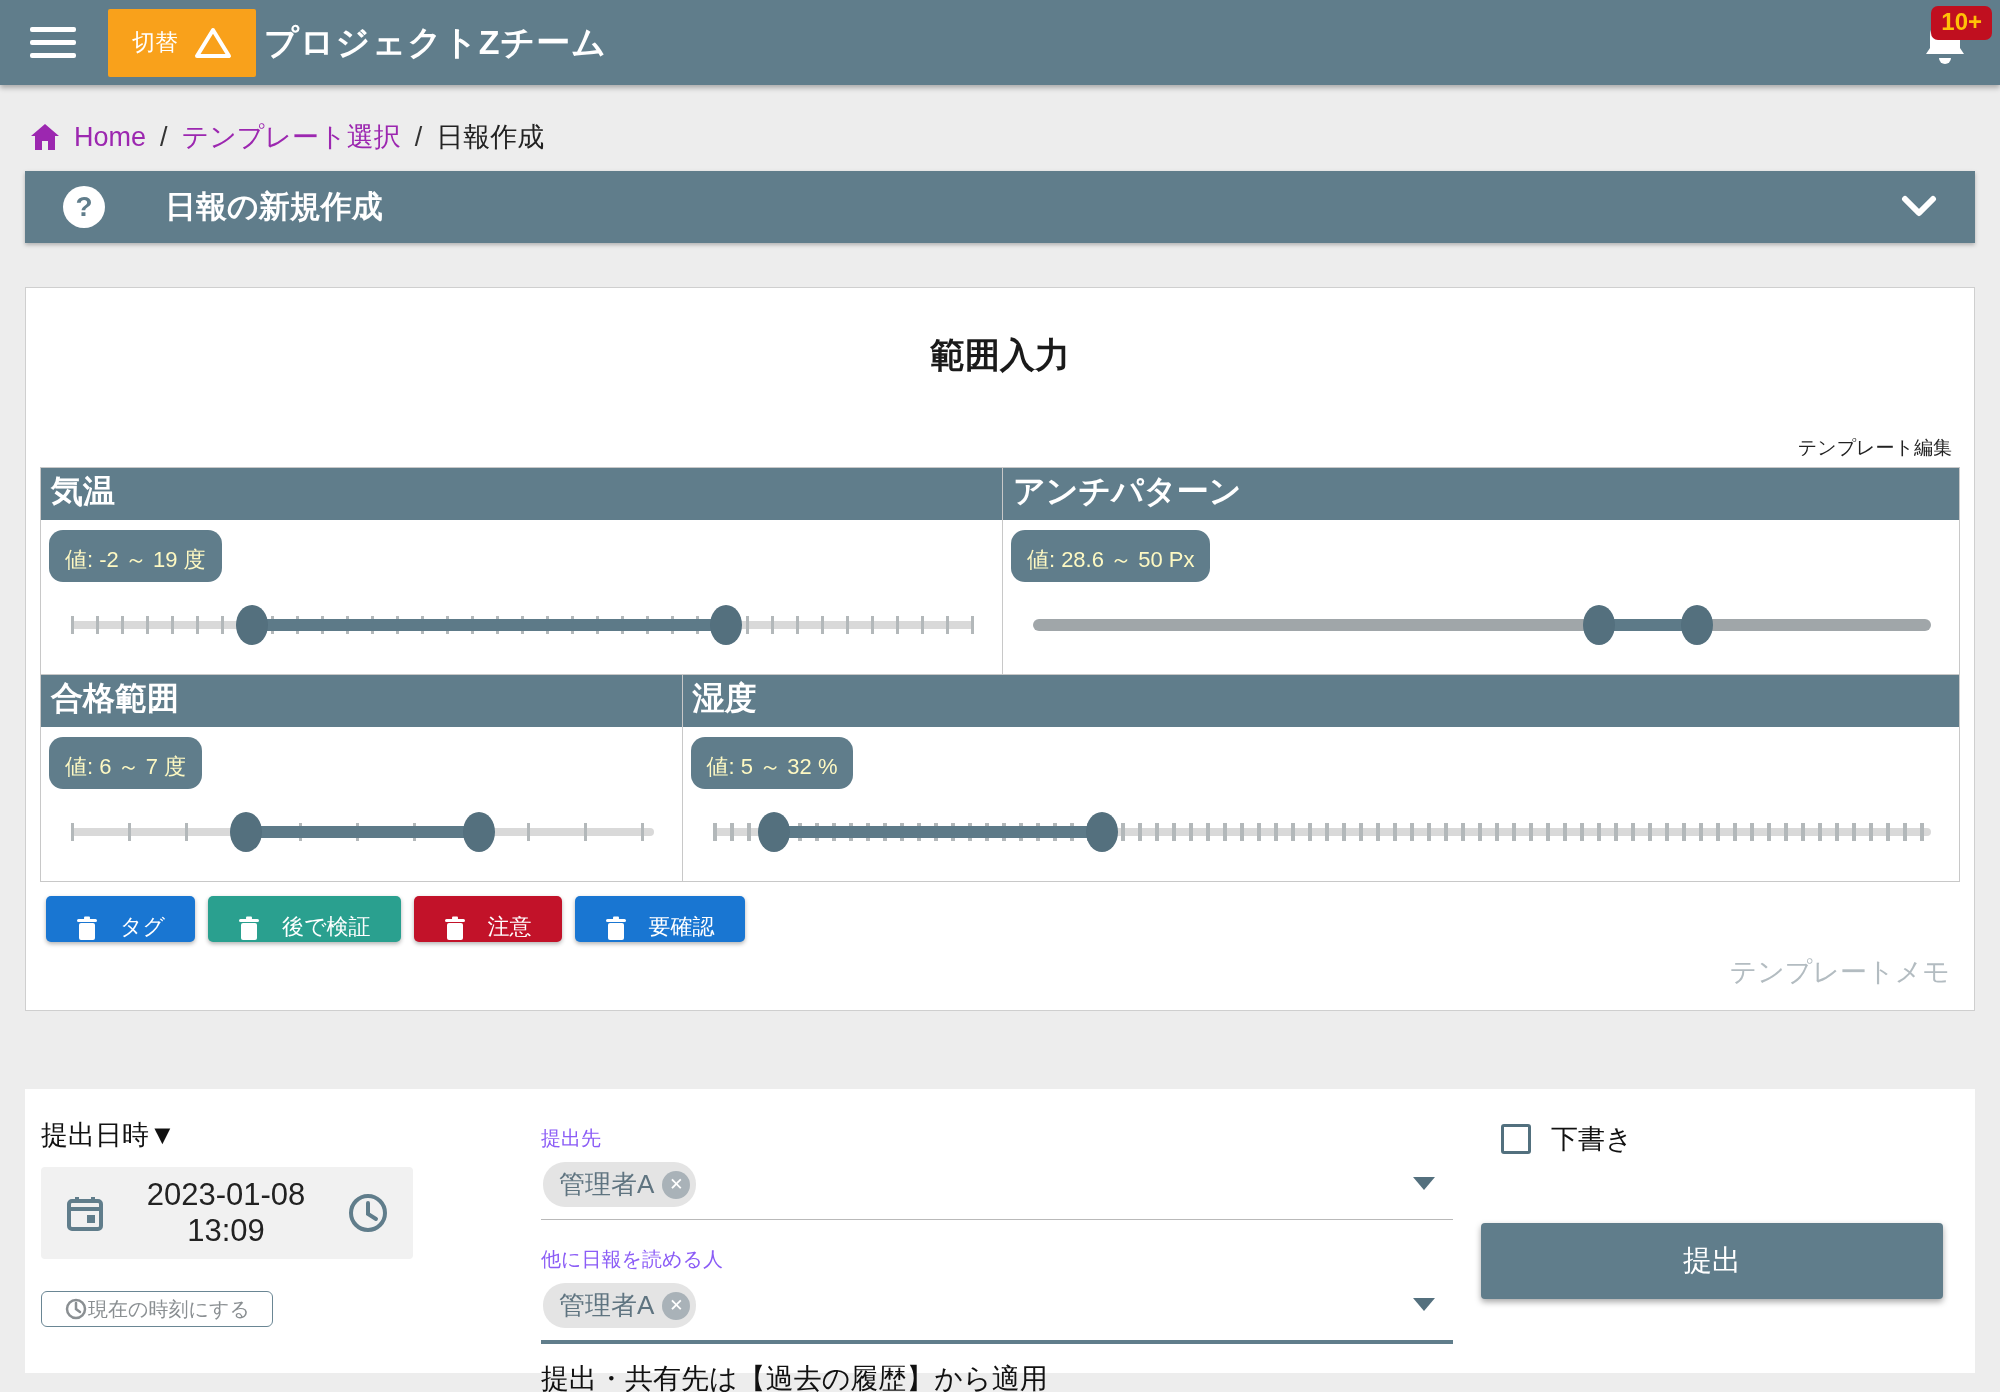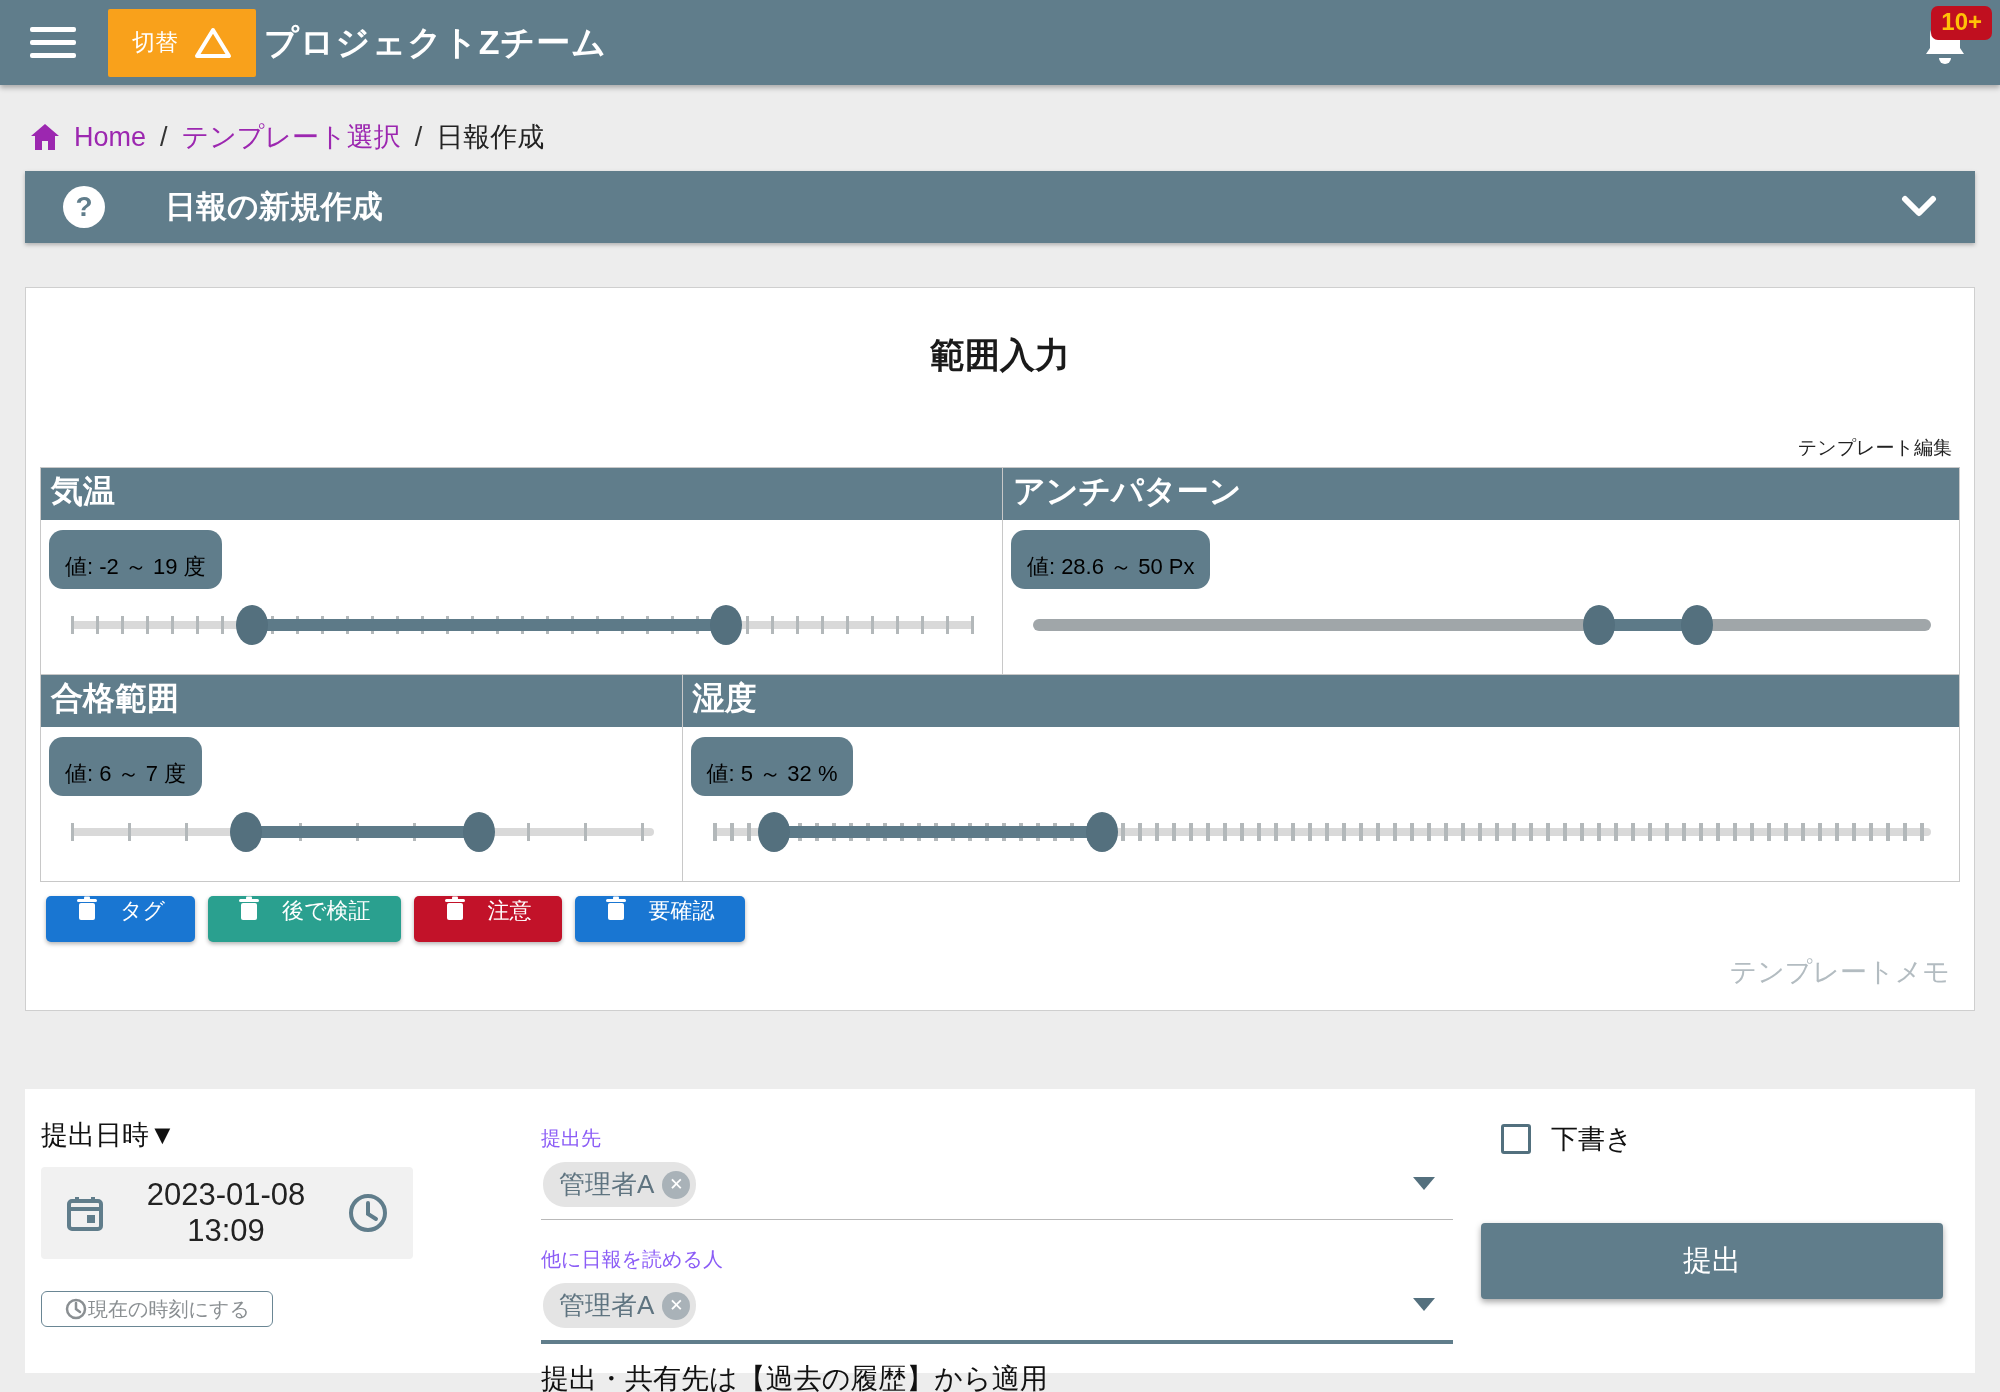--- a/index.html
+++ b/index.html
@@ -68,22 +68,22 @@
   .slider-row[data-name="slider-row-1"] .slider-section:nth-child(2){ width:49.9%; }
   .slider-row[data-name="slider-row-2"] .slider-section:nth-child(1){ width:33.4%; }
   .slider-row[data-name="slider-row-2"] .slider-section:nth-child(2){ width:66.6%; }
   .slider-section + .slider-section { border-left:1px solid #c8c8c8; }
   .slider-header {
     background:#607d8b; color:#fff; font-size:32px; font-weight:bold;
     height:52px; display:flex; align-items:center; padding:0 10px 4px;
   }
   .slider-body { height:154px; position:relative; background:#fff; }
   .value-badge {
-    display:inline-block; margin:10px 0 0 8px; background:#607d8b; color:#000000;
-    font-size:22px; padding:22px 16px 7px; border-radius:14px;
+    display:inline-block; margin:10px 0 0 8px; background:#607d8b; color:#fef9c3;
+    font-size:22px; padding:15px 16px 7px; border-radius:14px;
   }
   .range-slider { position:absolute; left:30px; right:28px; top:86px; height:38px; }
   .slider-track {
     position:absolute; left:0; right:0; top:15px; height:8px;
     background:#d9d9d9; border-radius:4px;
   }
   .ticks-none .slider-track { height:12px; top:13px; background:#a0a6a9; border-radius:6px; }
   .slider-ticks {
     position:absolute; left:0; right:0; top:10px; height:18px;
   }
@@ -94,21 +94,21 @@
     position:absolute; top:13px; height:12px; background:#5d7a88; border-radius:6px;
   }
   .slider-handle {
     position:absolute; top:19px; width:32px; height:40px; background:#54707e;
     border-radius:50%; transform:translate(-50%,-50%); cursor:grab; z-index:2;
   }
 
   .tag-row { display:flex; gap:13px; margin:14px 0 0 6px; }
   .tag-btn {
     border:none; color:#fff; font-size:22px; height:46px; padding:0 30px;
-    display:flex; align-items:flex-start; gap:22px; border-radius:5px; cursor:pointer;
+    display:flex; align-items:flex-end; gap:22px; border-radius:5px; cursor:pointer;
     box-shadow:0 2px 4px rgba(0,0,0,.3);
   }
   .tpl-memo { text-align:right; color:#b3bcc1; font-size:27px; padding:12px 10px 4px; }
 
   
   .submit-panel {
     margin:78px 25px 0; background:#fff; height:284px;
     display:flex; padding:28px 24px 0 16px;
   }
   .col-left { width:390px; }

